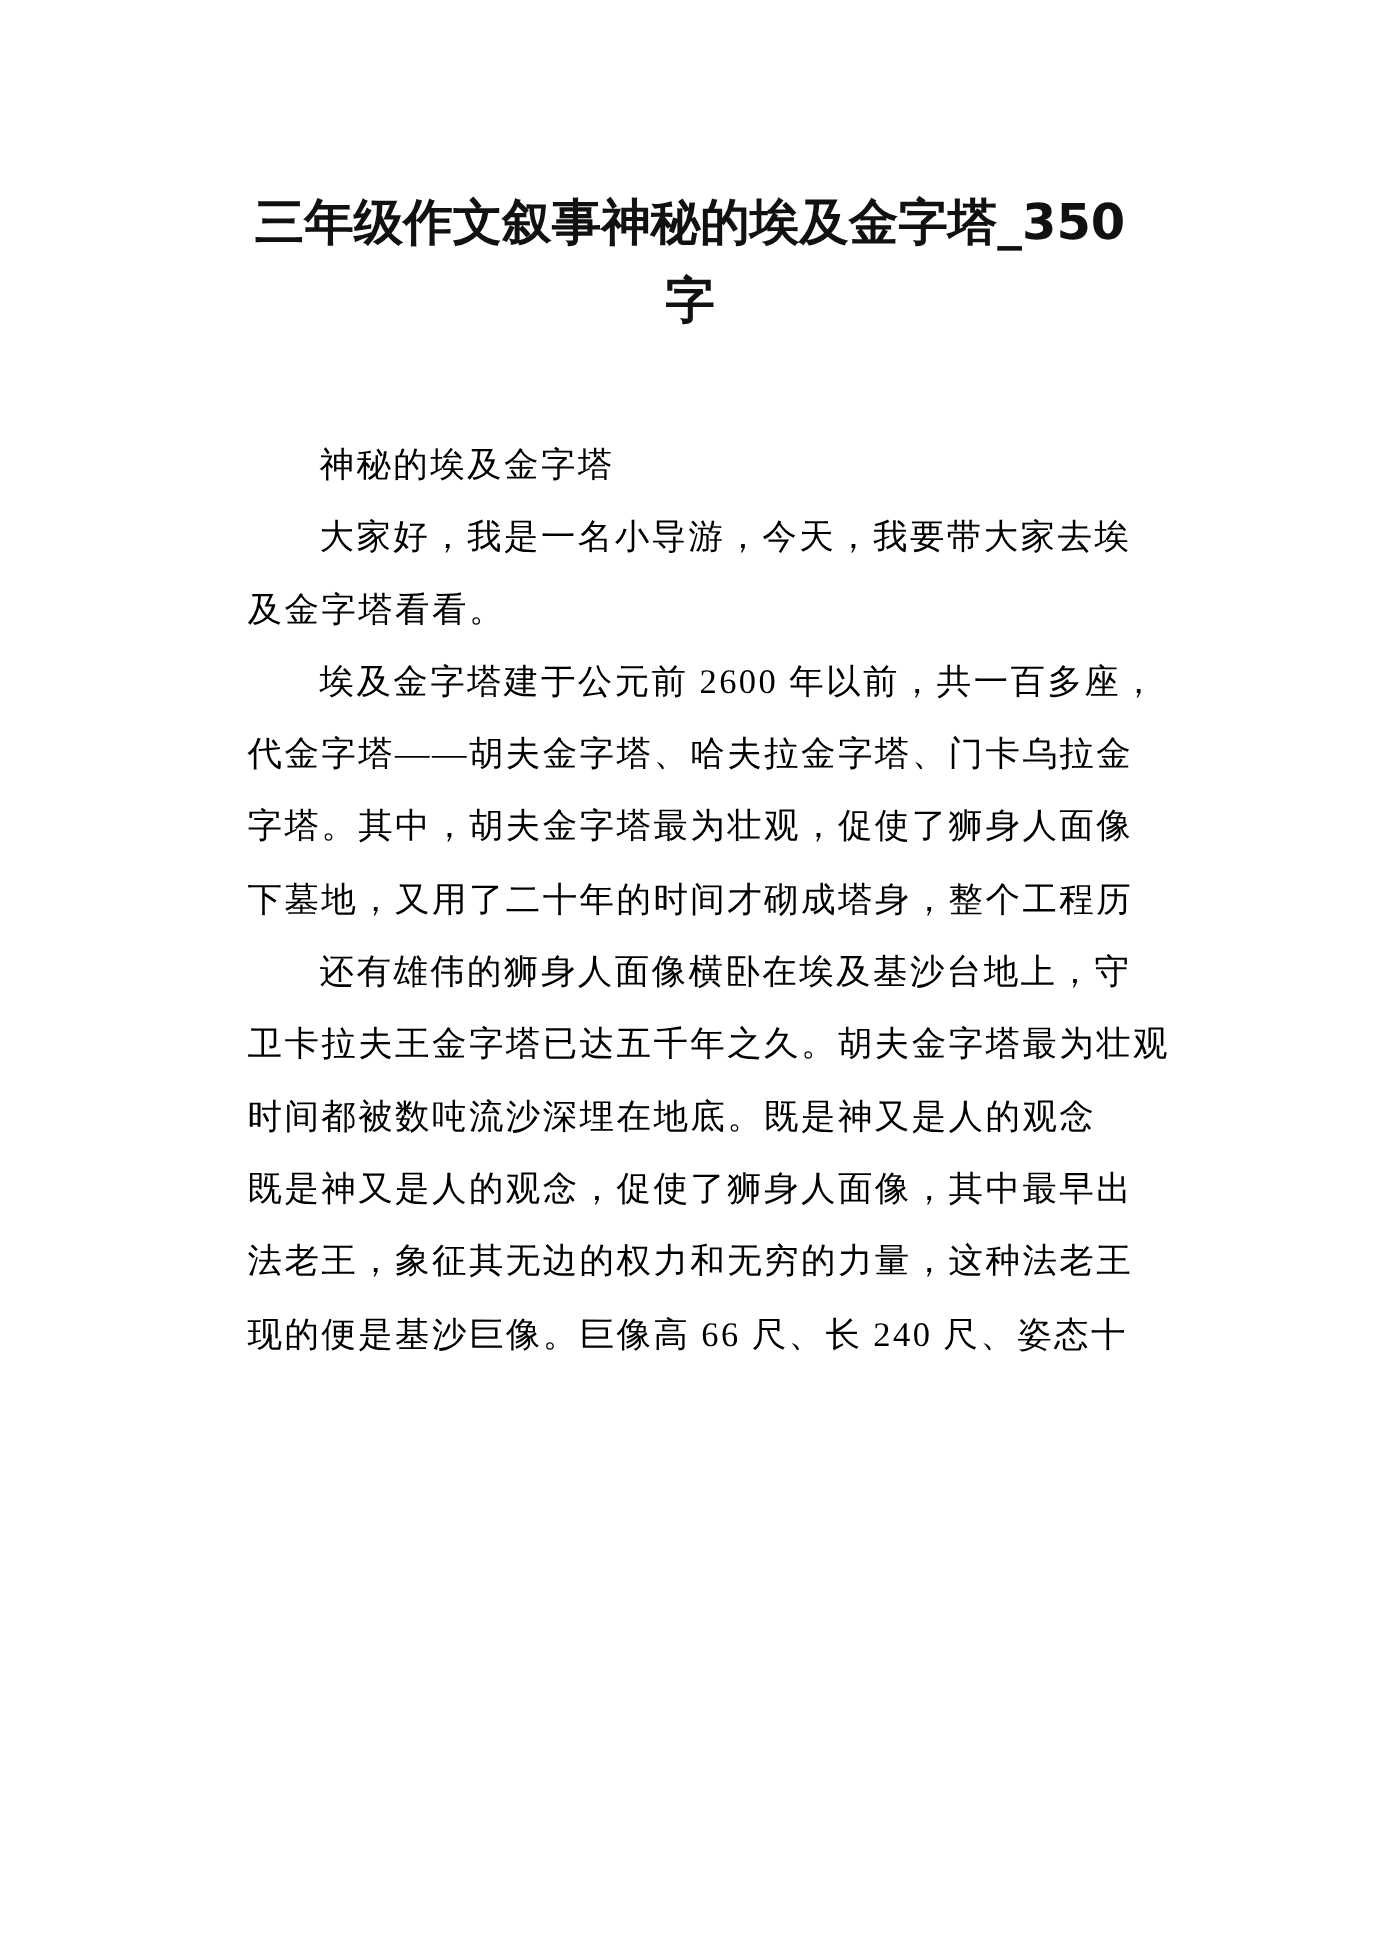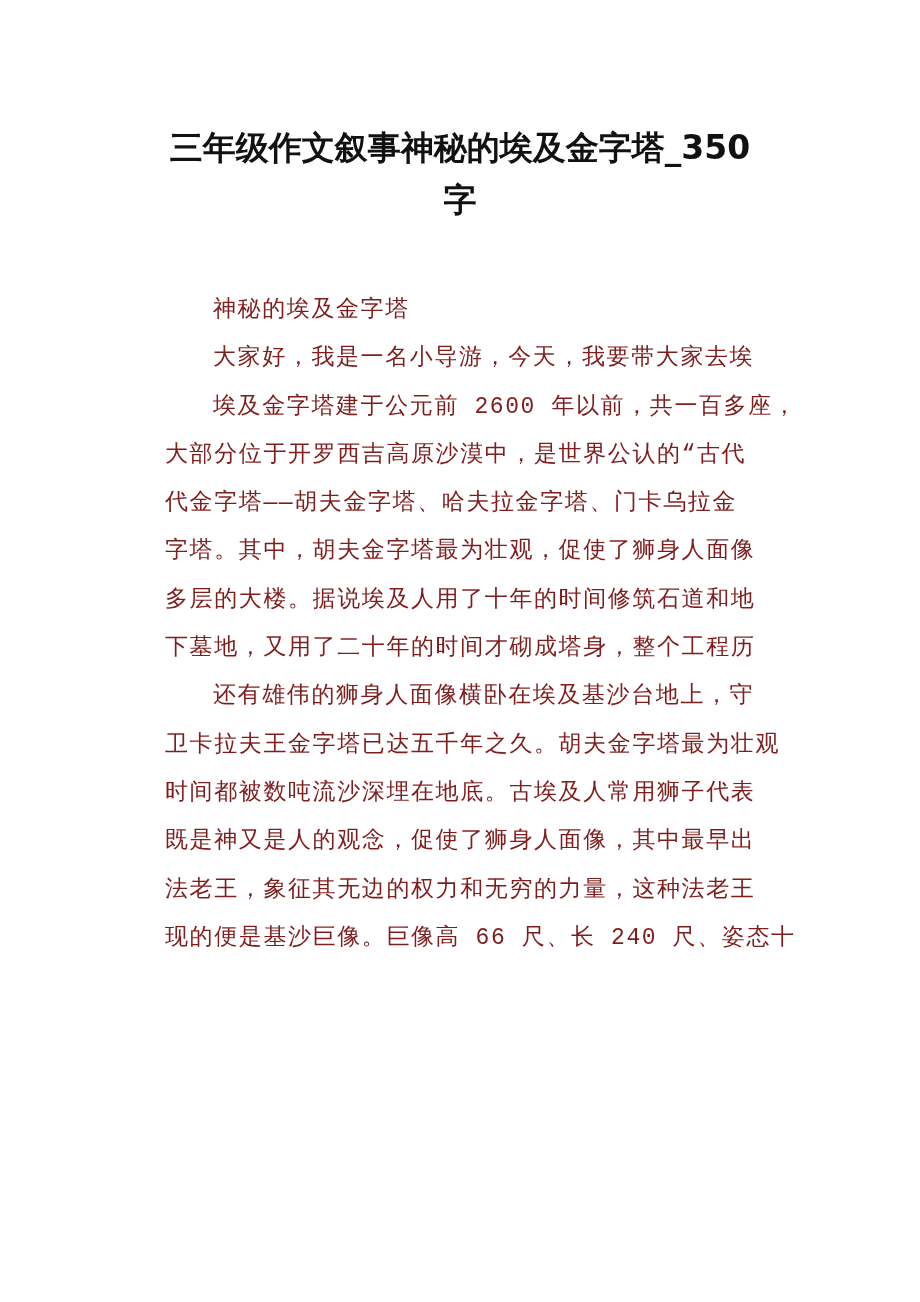--- a/index.html
+++ b/index.html
@@ -33,23 +33,23 @@
       line-height: 52px;
       color: #111111;
       letter-spacing: 0px;
     }
     .title .line { display: block; white-space: nowrap; }
     .body {
       position: absolute;
       left: 165px;
       top: 288px;
       width: 600px;
-      font-family: Liberation Mono, monospace;
+      font-family: Liberation Serif, serif;
       font-size: 23px;
-      color: #7f1d1d;
+      color: #000000;
     }
     .body .line {
       display: block;
       height: 48.3px;
       line-height: 44px;
       white-space: nowrap;
       letter-spacing: 1.6px;
     }
     .body .line.indent { padding-left: 48px; }
   </style>
@@ -58,26 +58,25 @@
 
 <div class="page">
   <h1 class="title" style="margin:0;text-align:center;">
     <span class="line">三年级作文叙事神秘的埃及金字塔_350</span>
     <span class="line">字</span>
   </h1>
 
   <div class="body">
     <span class="line indent">神秘的埃及金字塔</span>
     <span class="line indent">大家好，我是一名小导游，今天，我要带大家去埃</span>
+    <span class="line">及金字塔看看。</span>
     <span class="line indent">埃及金字塔建于公元前 2600 年以前，共一百多座，</span>
-    <span class="line">大部分位于开罗西吉高原沙漠中，是世界公认的“古代</span>
     <span class="line">代金字塔——胡夫金字塔、哈夫拉金字塔、门卡乌拉金</span>
     <span class="line">字塔。其中，胡夫金字塔最为壮观，促使了狮身人面像</span>
-    <span class="line">多层的大楼。据说埃及人用了十年的时间修筑石道和地</span>
     <span class="line">下墓地，又用了二十年的时间才砌成塔身，整个工程历</span>
     <span class="line indent">还有雄伟的狮身人面像横卧在埃及基沙台地上，守</span>
     <span class="line">卫卡拉夫王金字塔已达五千年之久。胡夫金字塔最为壮观</span>
-    <span class="line">时间都被数吨流沙深埋在地底。古埃及人常用狮子代表</span>
+    <span class="line">时间都被数吨流沙深埋在地底。既是神又是人的观念</span>
     <span class="line">既是神又是人的观念，促使了狮身人面像，其中最早出</span>
     <span class="line">法老王，象征其无边的权力和无穷的力量，这种法老王</span>
     <span class="line">现的便是基沙巨像。巨像高 66 尺、长 240 尺、姿态十</span>
   </div>
 </div>
 
 </body></html>

